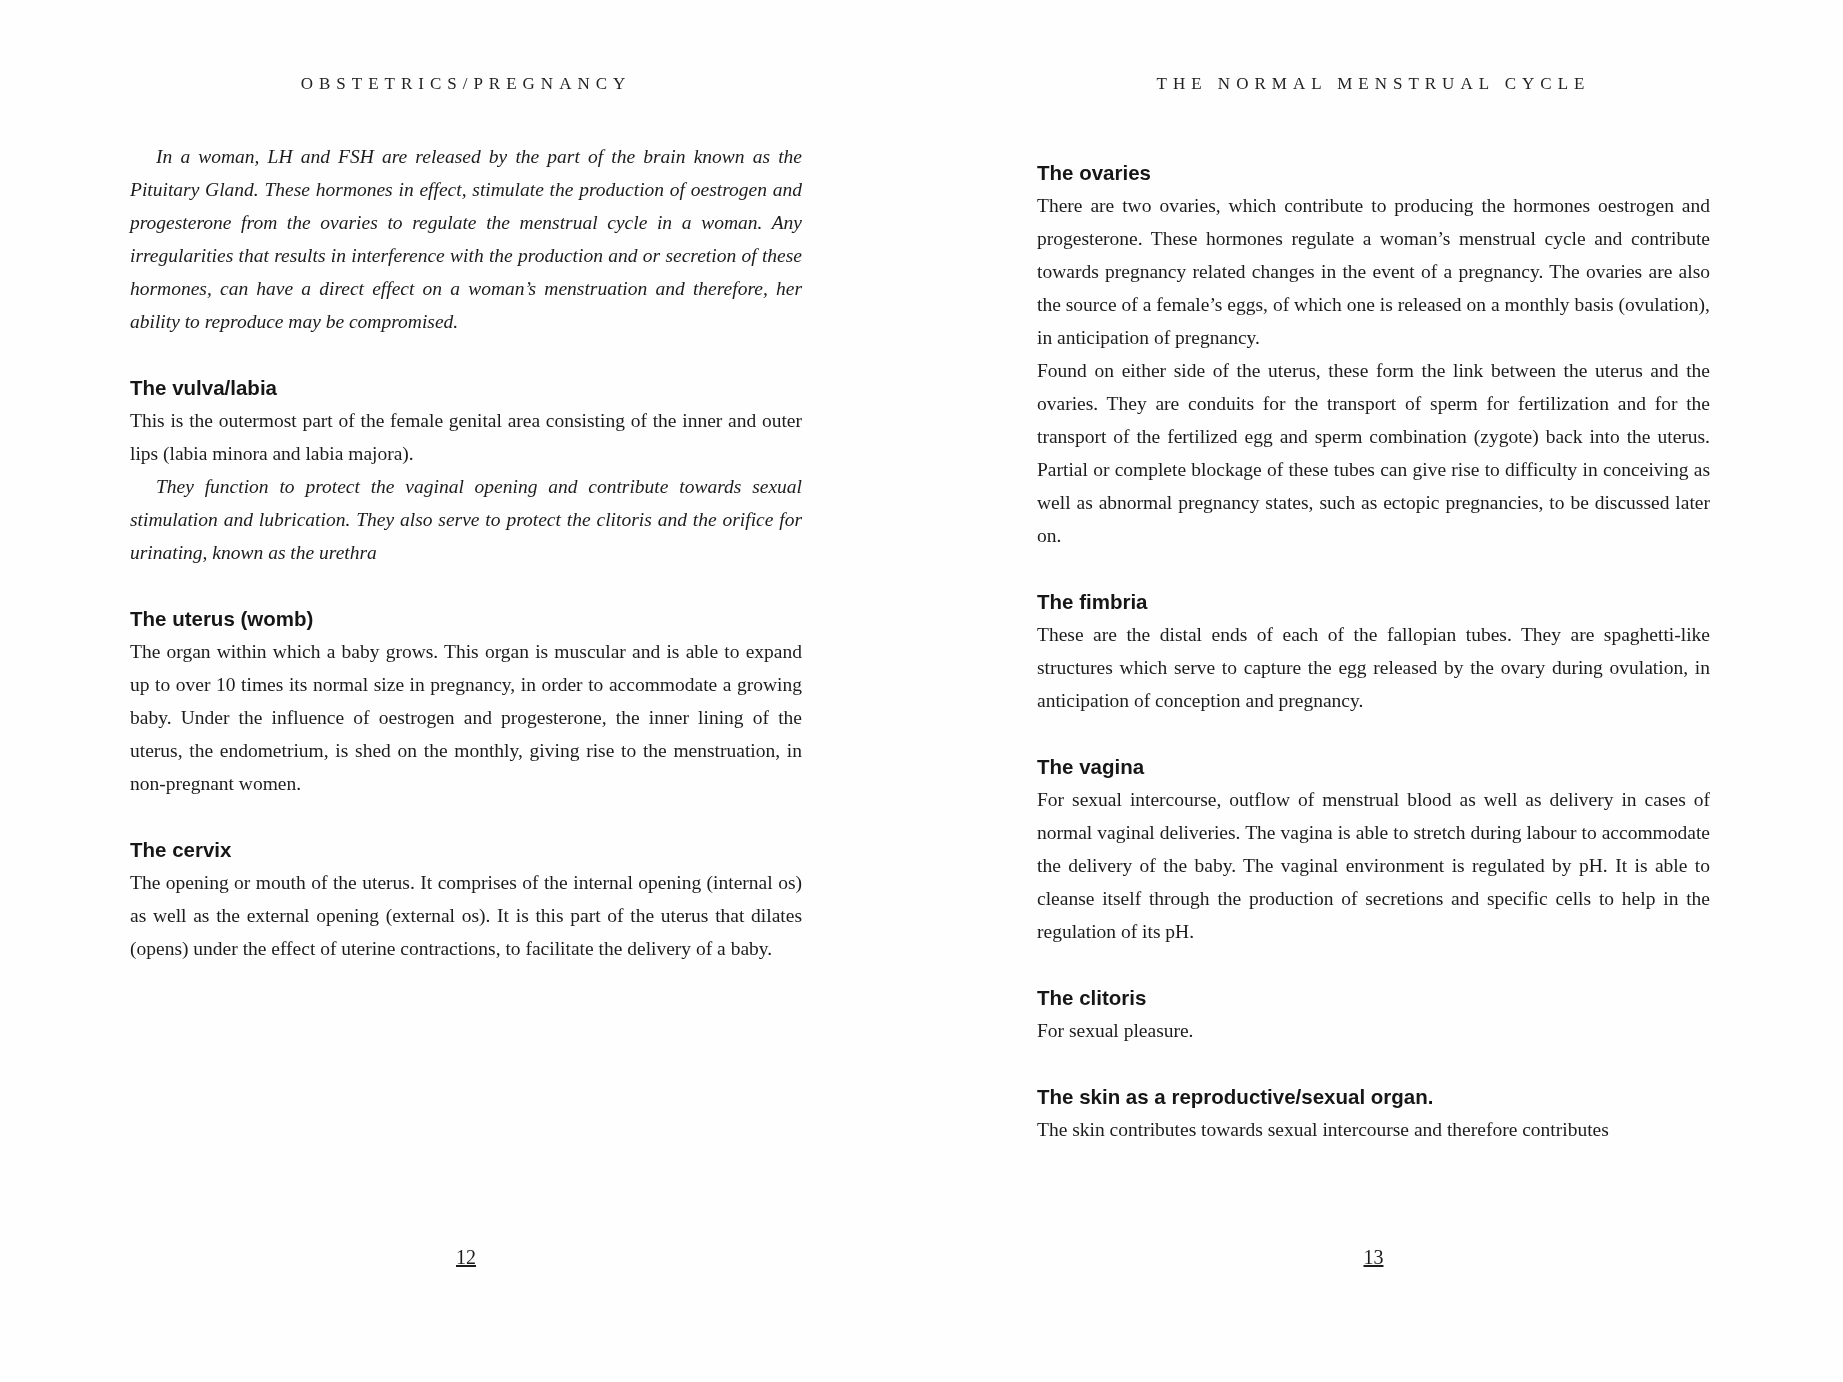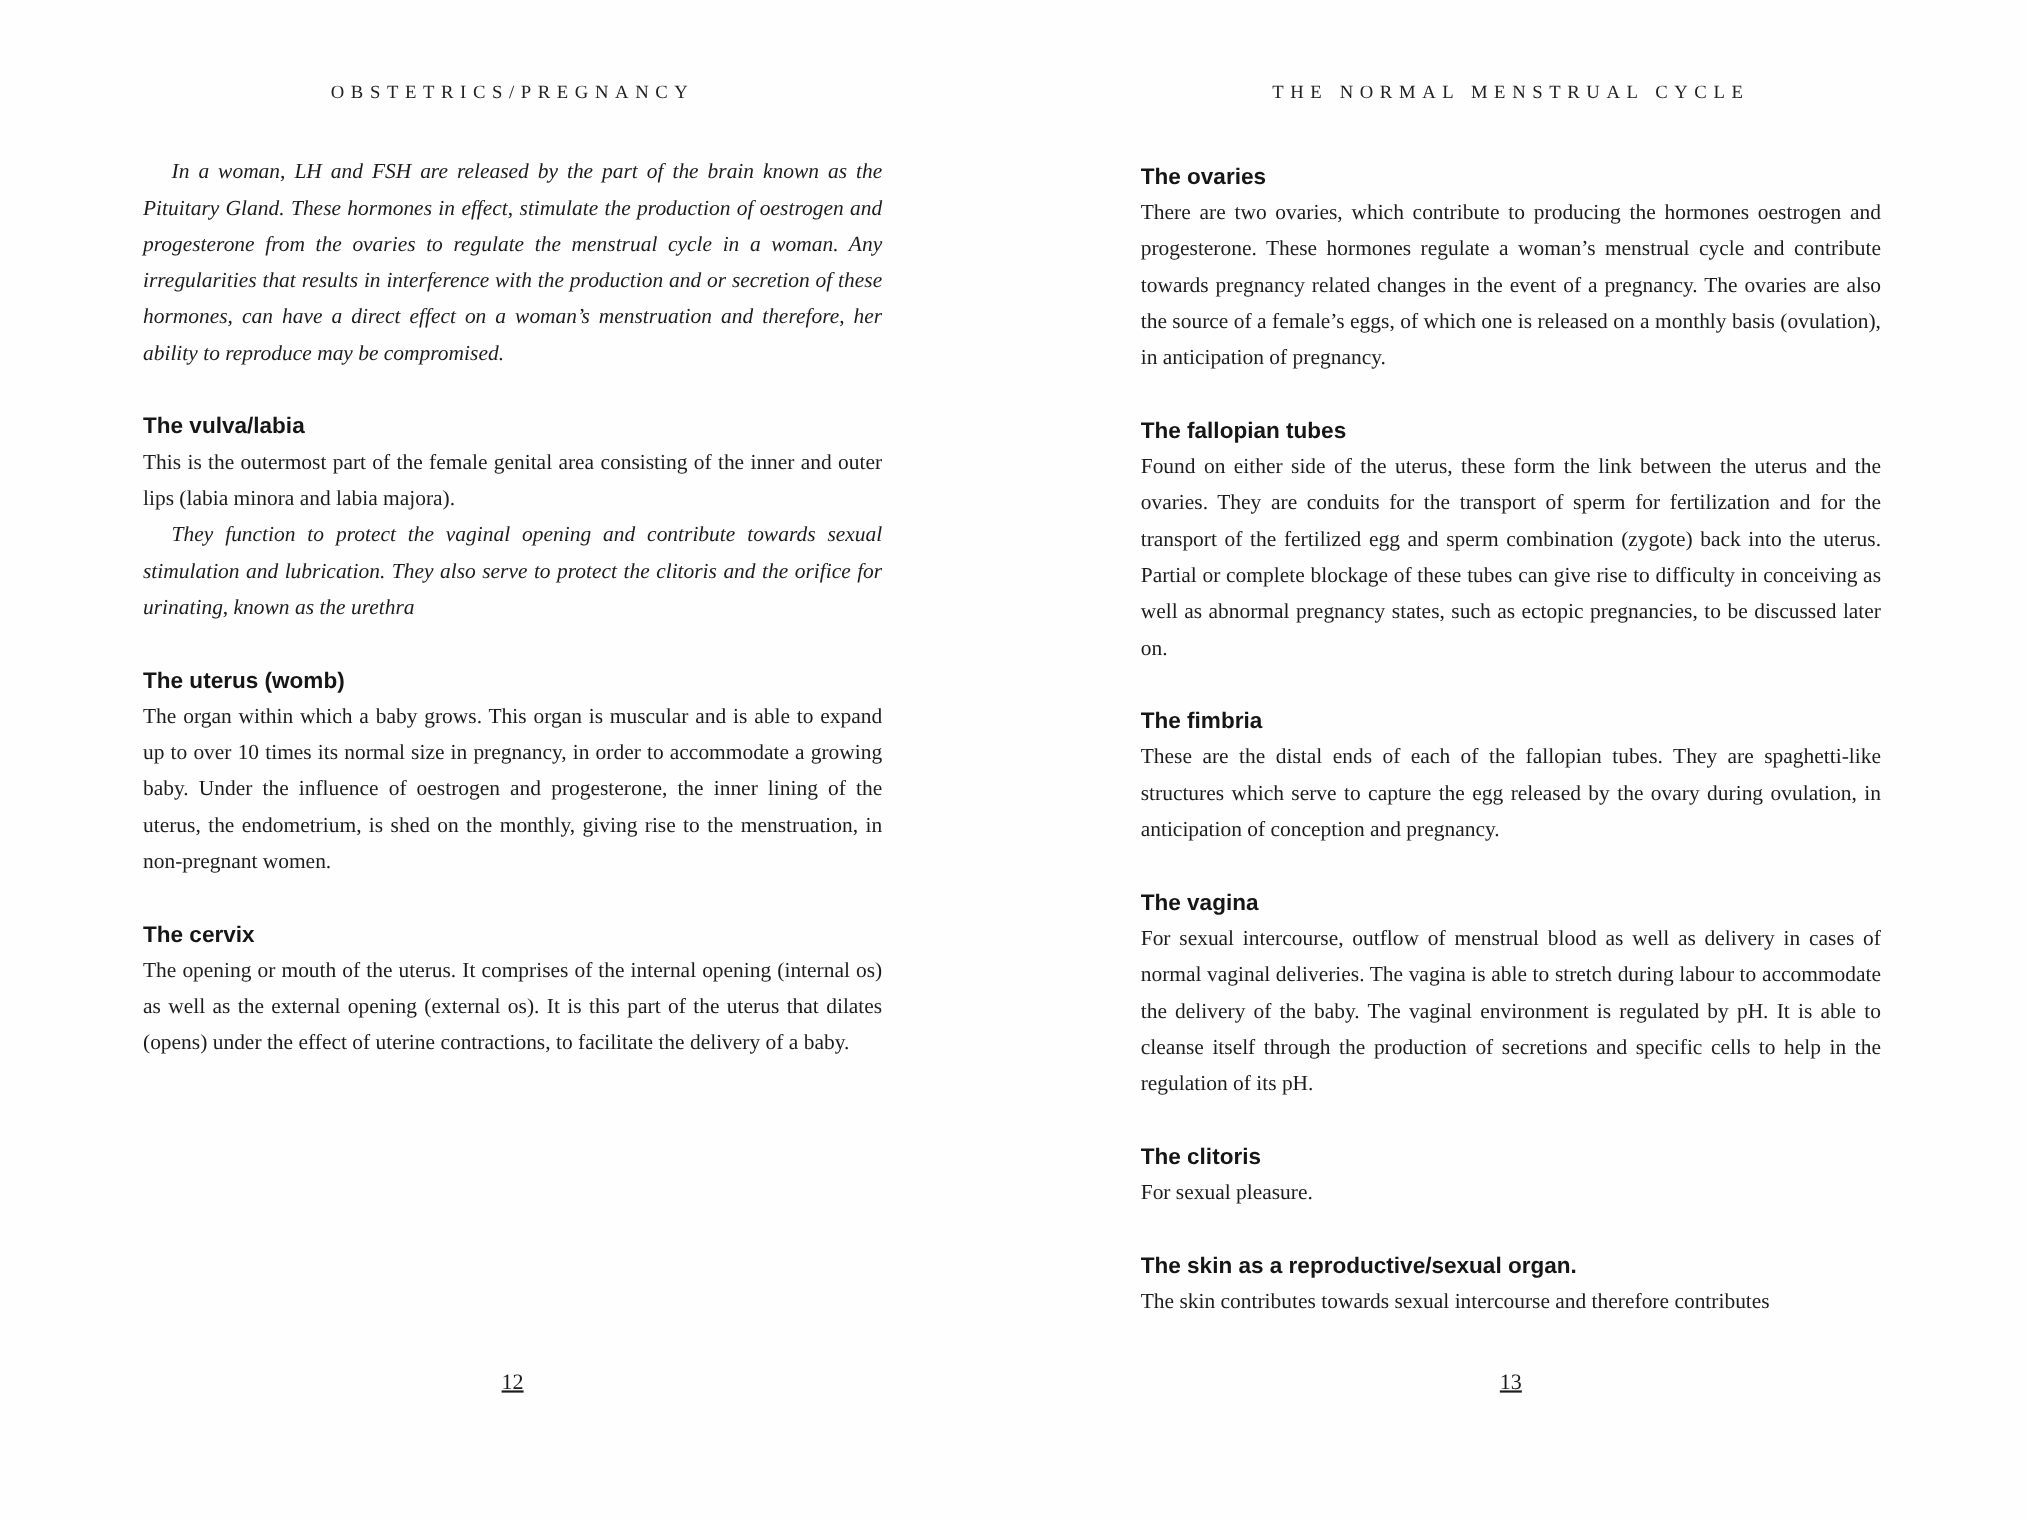--- a/index.html
+++ b/index.html
@@ -47,21 +47,21 @@
   .heading {
     margin: 33px 0 0 0;
     font-family: "Liberation Sans", "DejaVu Sans", sans-serif;
     font-weight: 700;
     font-size: 20.5px;
     line-height: 33px;
     text-align: left;
     color: #161616;
   }
   .page-body > .heading:first-child {
-    margin-top: 4px;
+    margin-top: 16px;
   }
   .folio {
     position: absolute;
     top: 1246px;
     text-align: center;
     font-family: "Liberation Serif", "DejaVu Serif", serif;
     font-size: 20px;
     color: #1c1c1c;
     text-decoration: underline;
   }
@@ -86,21 +86,20 @@
     <p class="para">The opening or mouth of the uterus. It comprises of the internal opening (internal os) as well as the external opening (external os). It is this part of the uterus that dilates (opens) under the effect of uterine contractions, to facilitate the delivery of a baby.</p>
   </div>
 
   <div class="folio left">12</div>
 
   <div class="running-head right">THE NORMAL MENSTRUAL CYCLE</div>
 
   <div class="page-body right">
     <h3 class="heading">The ovaries</h3>
     <p class="para">There are two ovaries, which contribute to producing the hormones oestrogen and progesterone. These hormones regulate a woman’s menstrual cycle and contribute towards pregnancy related changes in the event of a pregnancy. The ovaries are also the source of a female’s eggs, of which one is released on a monthly basis (ovulation), in anticipation of pregnancy.</p>
-    <h3 class="heading">The fallopian tubes</h3>
     <p class="para">Found on either side of the uterus, these form the link between the uterus and the ovaries. They are conduits for the transport of sperm for fertilization and for the transport of the fertilized egg and sperm combination (zygote) back into the uterus. Partial or complete blockage of these tubes can give rise to difficulty in conceiving as well as abnormal pregnancy states, such as ectopic pregnancies, to be discussed later on.</p>
     <h3 class="heading">The fimbria</h3>
     <p class="para">These are the distal ends of each of the fallopian tubes. They are spaghetti-like structures which serve to capture the egg released by the ovary during ovulation, in anticipation of conception and pregnancy.</p>
     <h3 class="heading">The vagina</h3>
     <p class="para">For sexual intercourse, outflow of menstrual blood as well as delivery in cases of normal vaginal deliveries. The vagina is able to stretch during labour to accommodate the delivery of the baby. The vaginal environment is regulated by pH. It is able to cleanse itself through the production of secretions and specific cells to help in the regulation of its pH.</p>
     <h3 class="heading">The clitoris</h3>
     <p class="para">For sexual pleasure.</p>
     <h3 class="heading">The skin as a reproductive/sexual organ.</h3>
     <p class="para">The skin contributes towards sexual intercourse and therefore contributes</p>
   </div>

